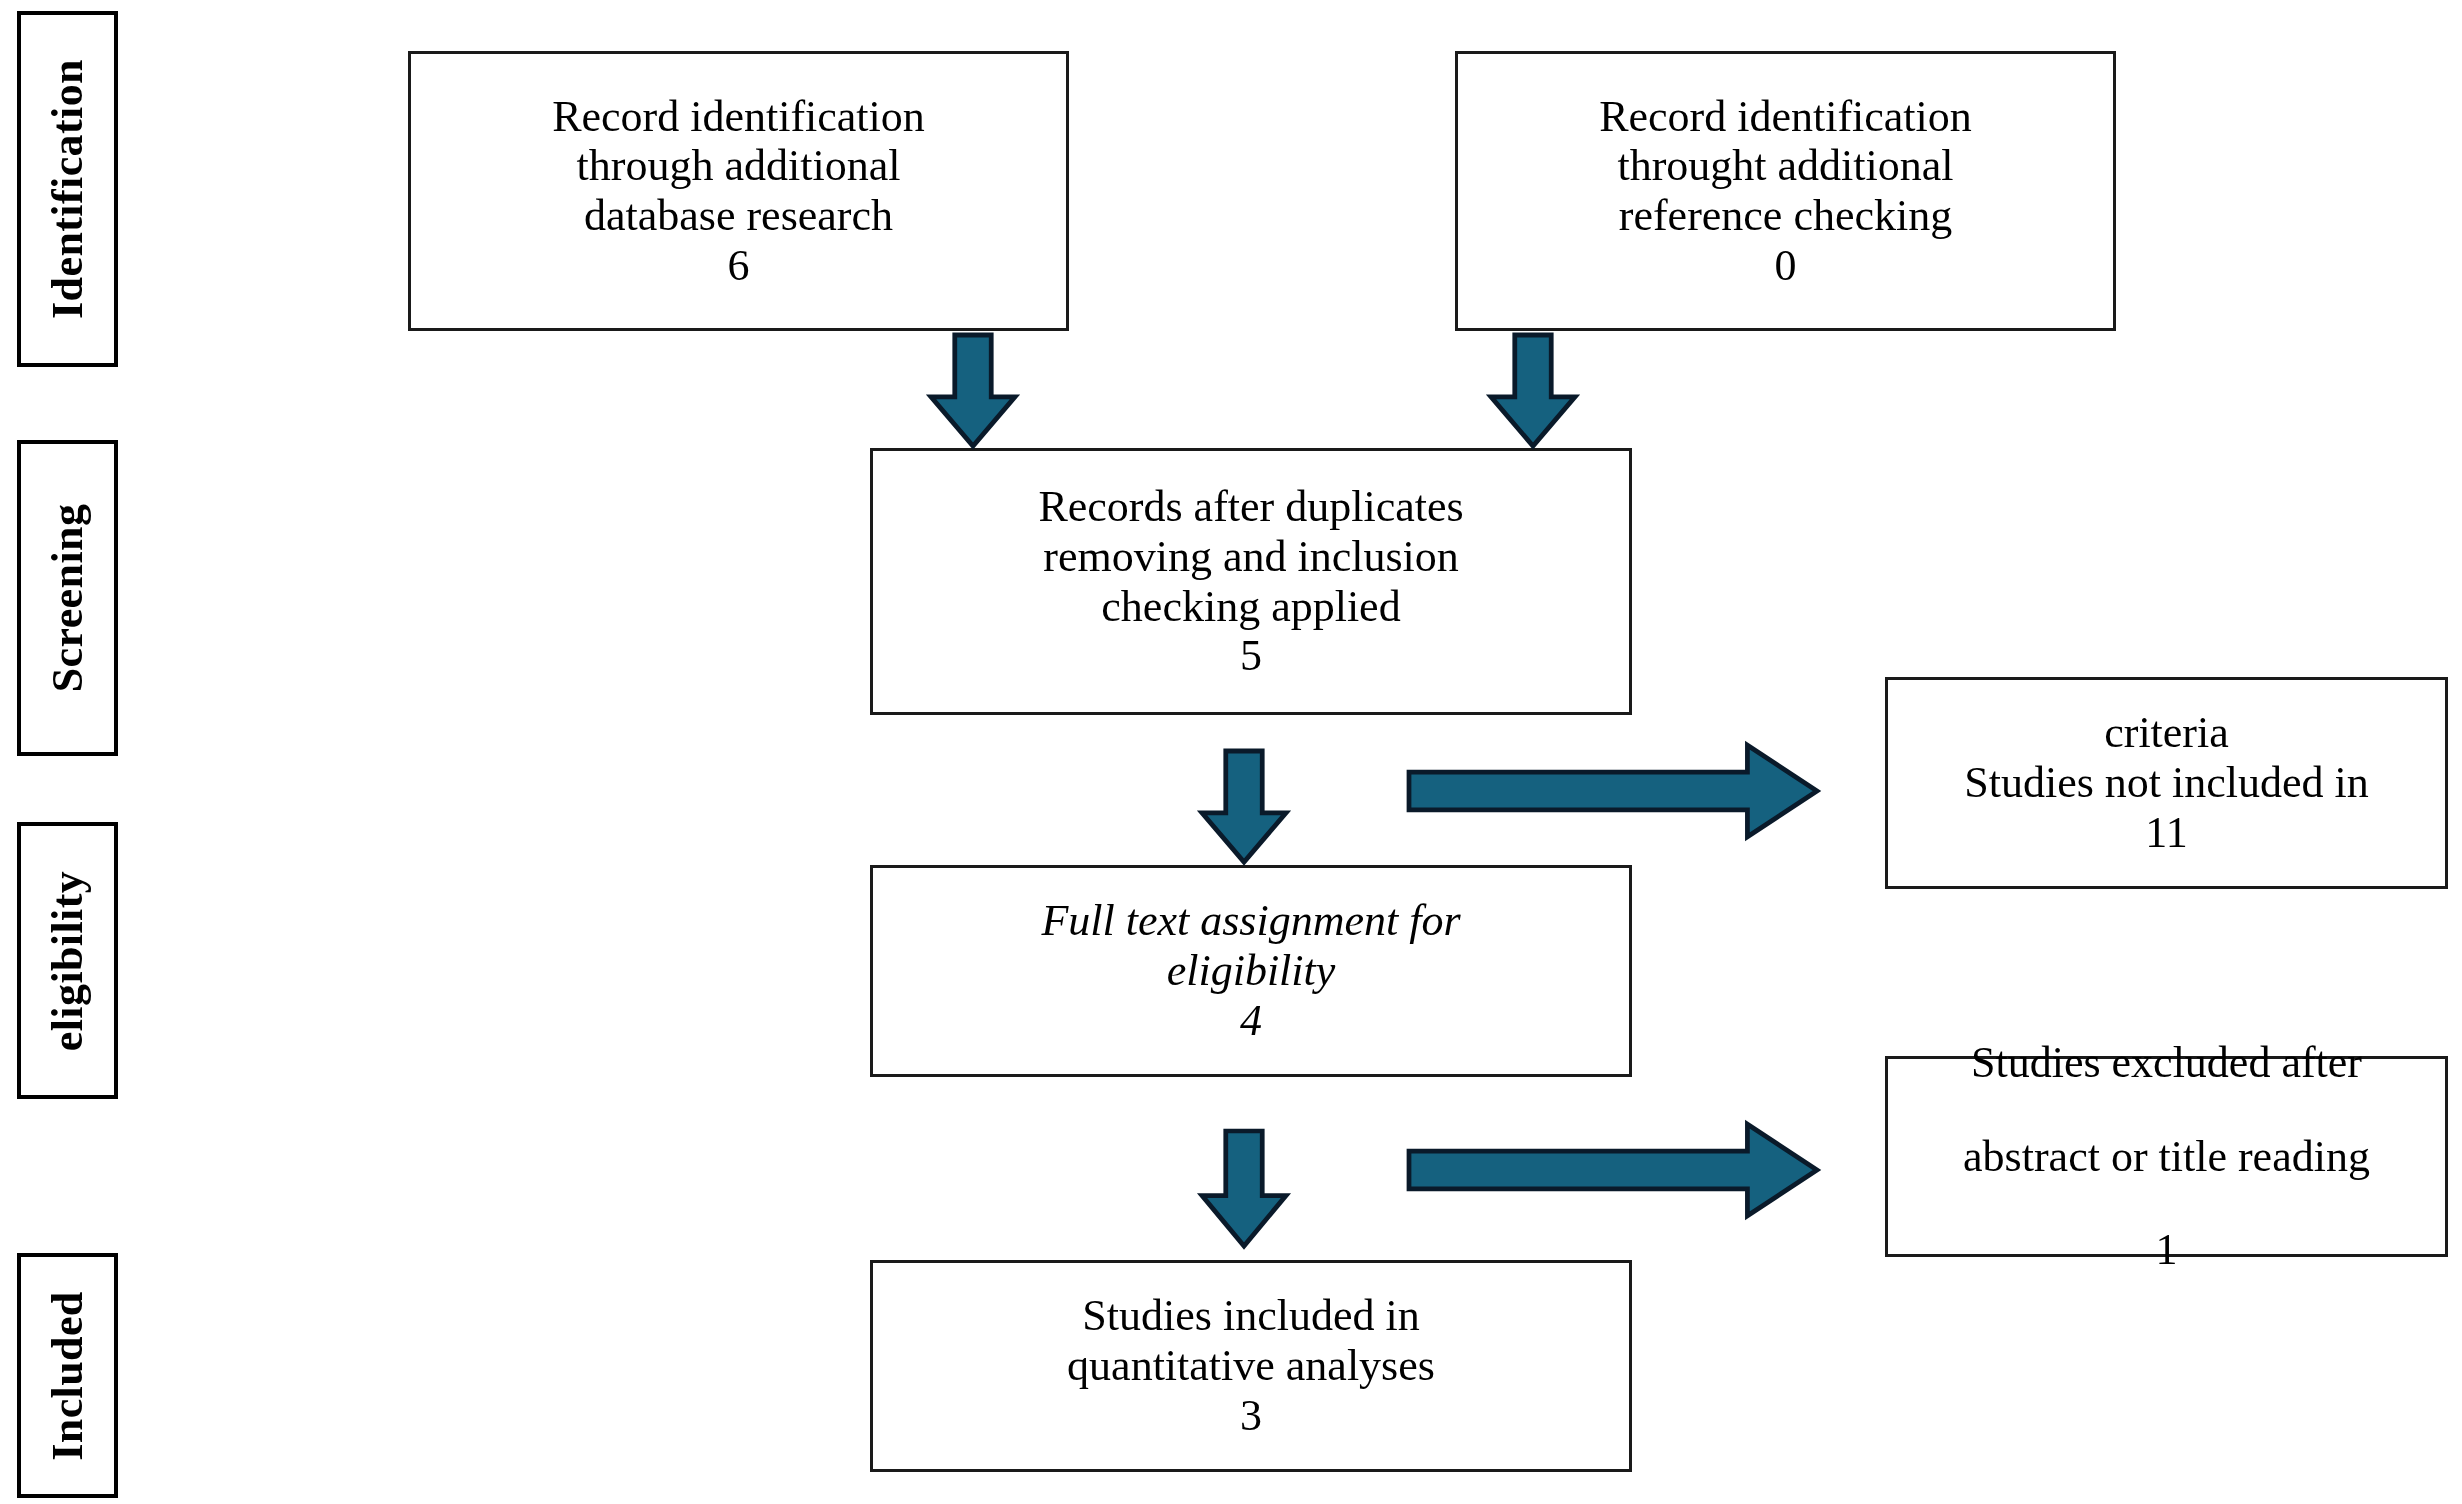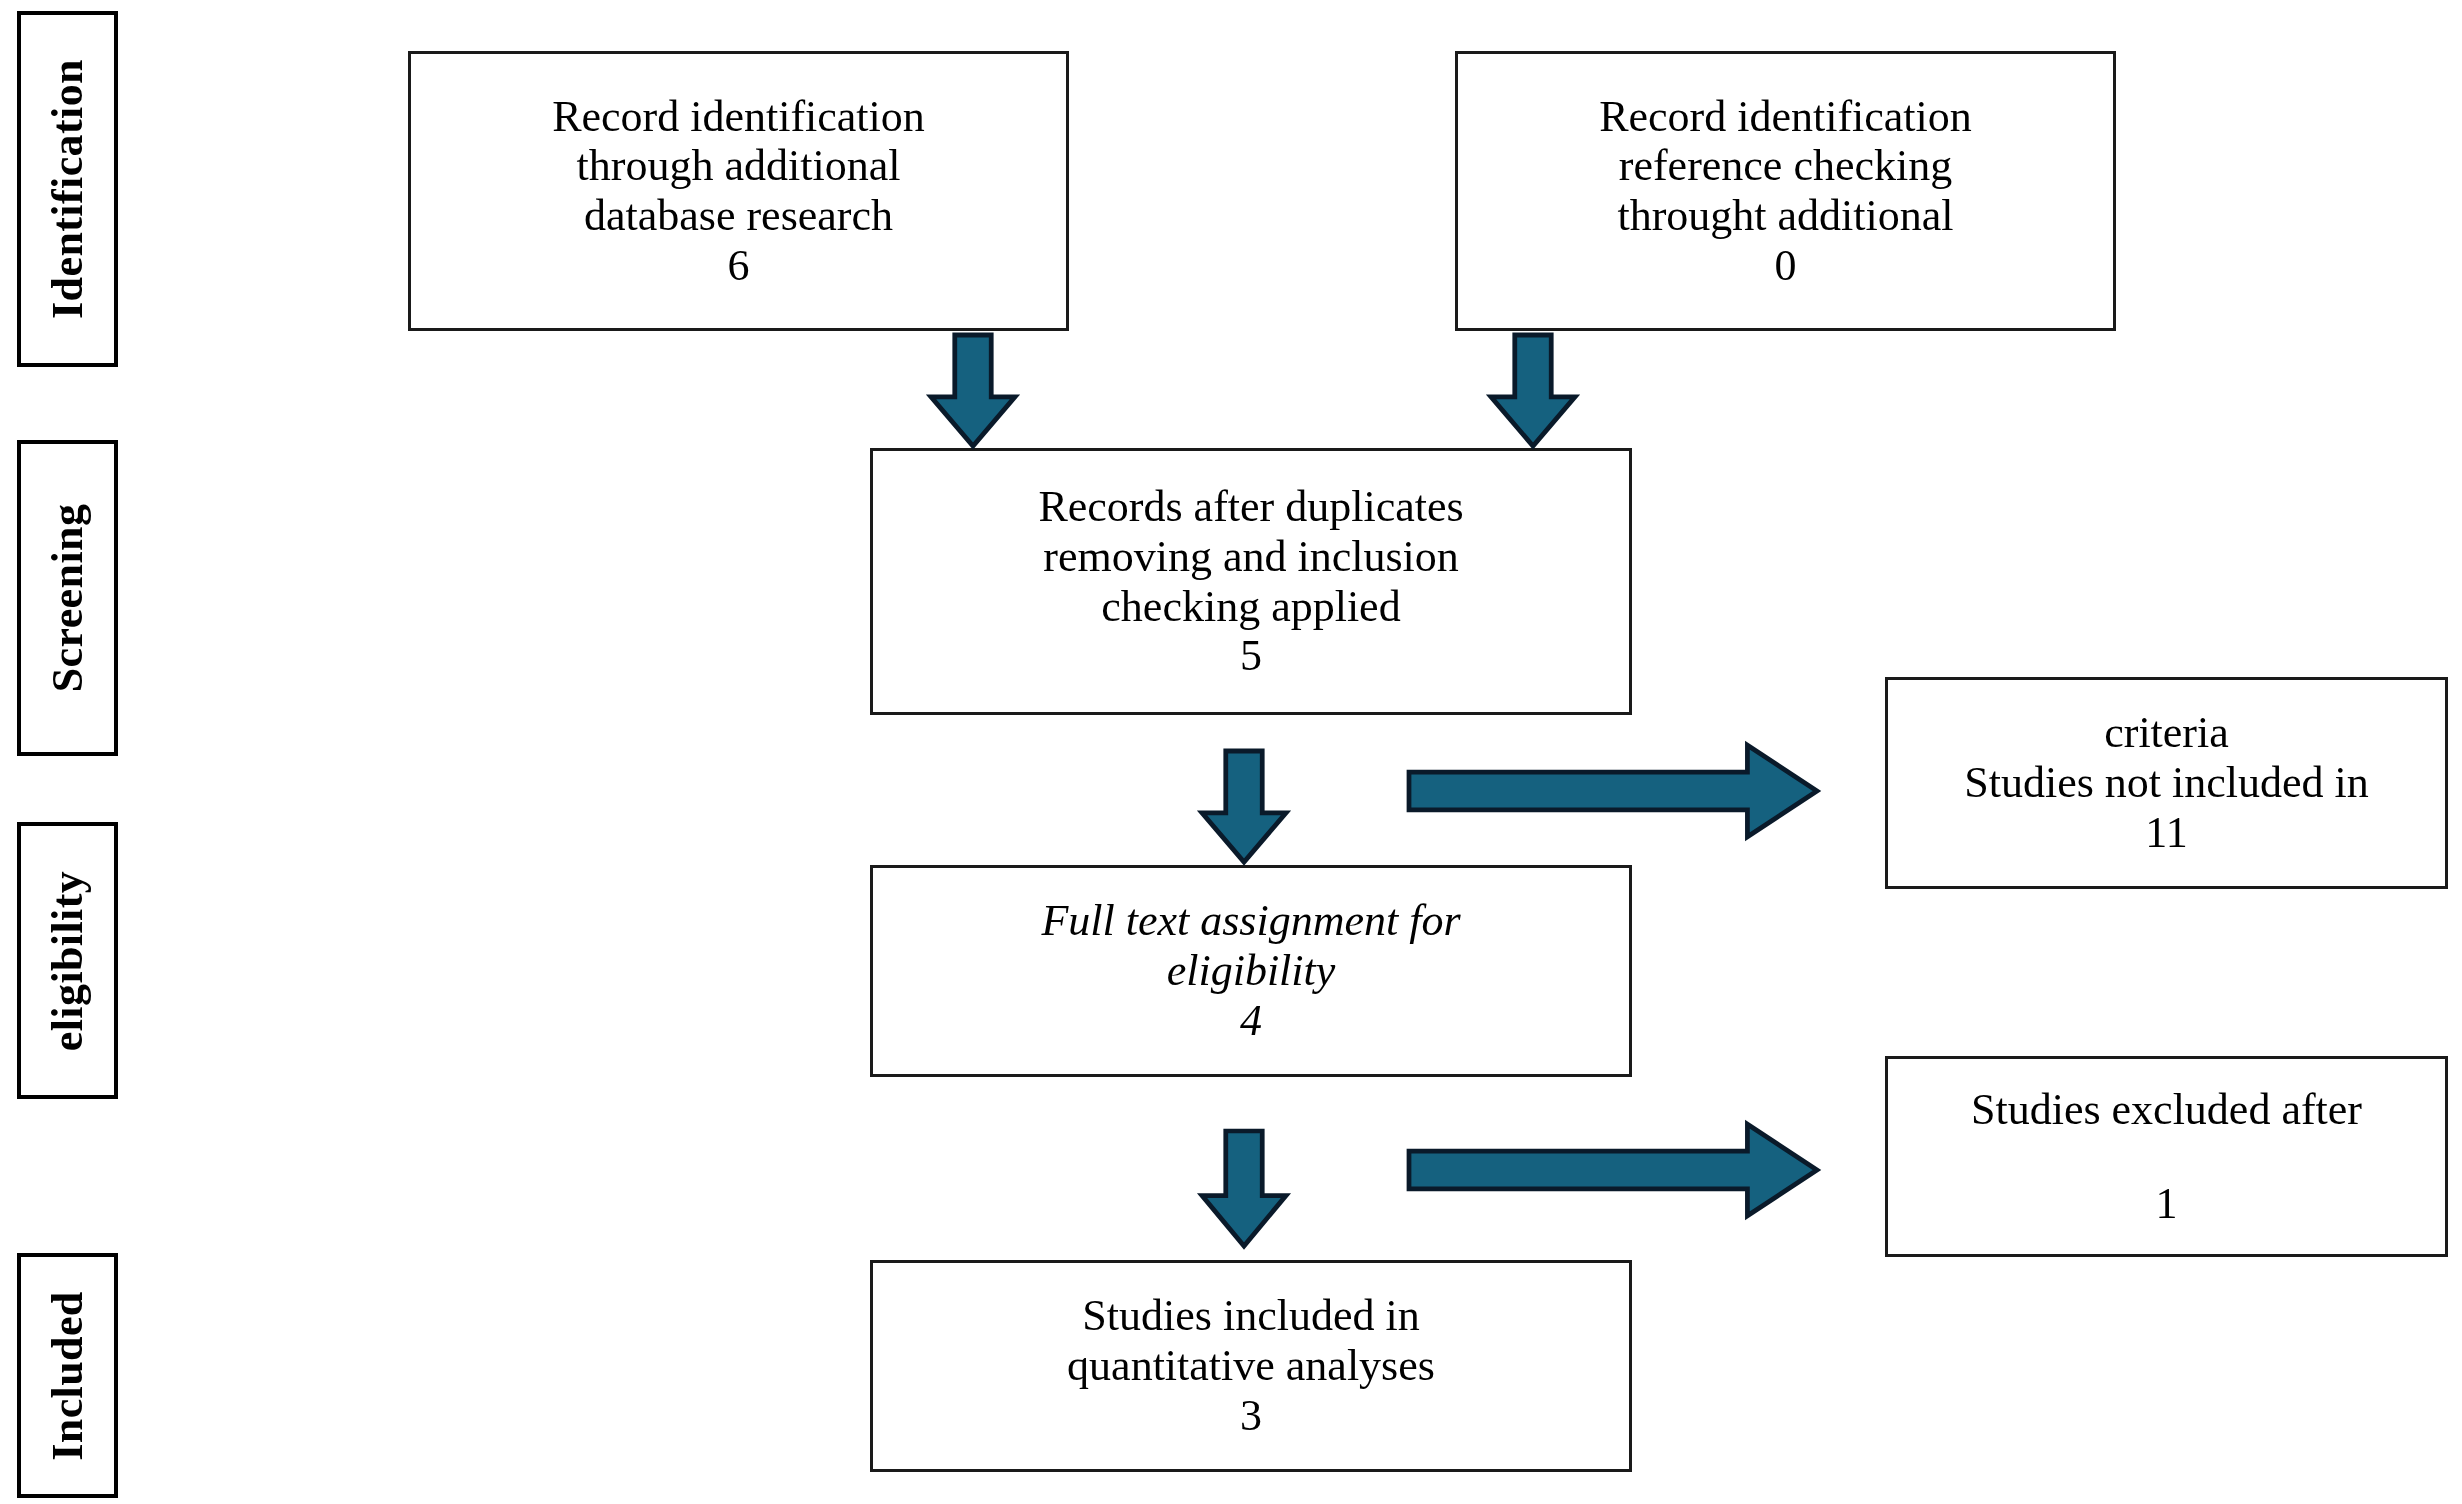--- a/index.html
+++ b/index.html
@@ -101,22 +101,22 @@
 
   <div class="flow-box" style="left:408px; top:51px; width:661px; height:280px;">
     <span class="box-line">Record identification</span>
     <span class="box-line">through additional</span>
     <span class="box-line">database research</span>
     <span class="box-count">6</span>
   </div>
 
   <div class="flow-box" style="left:1455px; top:51px; width:661px; height:280px;">
     <span class="box-line">Record identification</span>
+    <span class="box-line">throught additional</span>
     <span class="box-line">reference checking</span>
-    <span class="box-line">throught additional</span>
     <span class="box-count">0</span>
   </div>
 
   <div class="flow-box" style="left:870px; top:448px; width:762px; height:267px;">
     <span class="box-line">Records after duplicates</span>
     <span class="box-line">removing and inclusion</span>
     <span class="box-line">checking applied</span>
     <span class="box-count">5</span>
   </div>
 
@@ -127,20 +127,21 @@
   </div>
 
   <div class="flow-box" style="left:870px; top:865px; width:762px; height:212px;font-style:italic;">
     <span class="box-line">Full text assignment for</span>
     <span class="box-line">eligibility</span>
     <span class="box-count">4</span>
   </div>
 
   <div class="flow-box" style="left:1885px; top:1056px; width:563px; height:201px;gap:44px;">
     <span class="box-line">Studies excluded after</span>
+    <span class="box-line">abstract or title reading</span>
     <span class="box-count">1</span>
   </div>
 
   <div class="flow-box" style="left:870px; top:1260px; width:762px; height:212px;">
     <span class="box-line">Studies included in</span>
     <span class="box-line">quantitative analyses</span>
     <span class="box-count">3</span>
   </div>
 
   <div class="arrow" style="left:931px; top:335px; width:84px; height:111px;">

